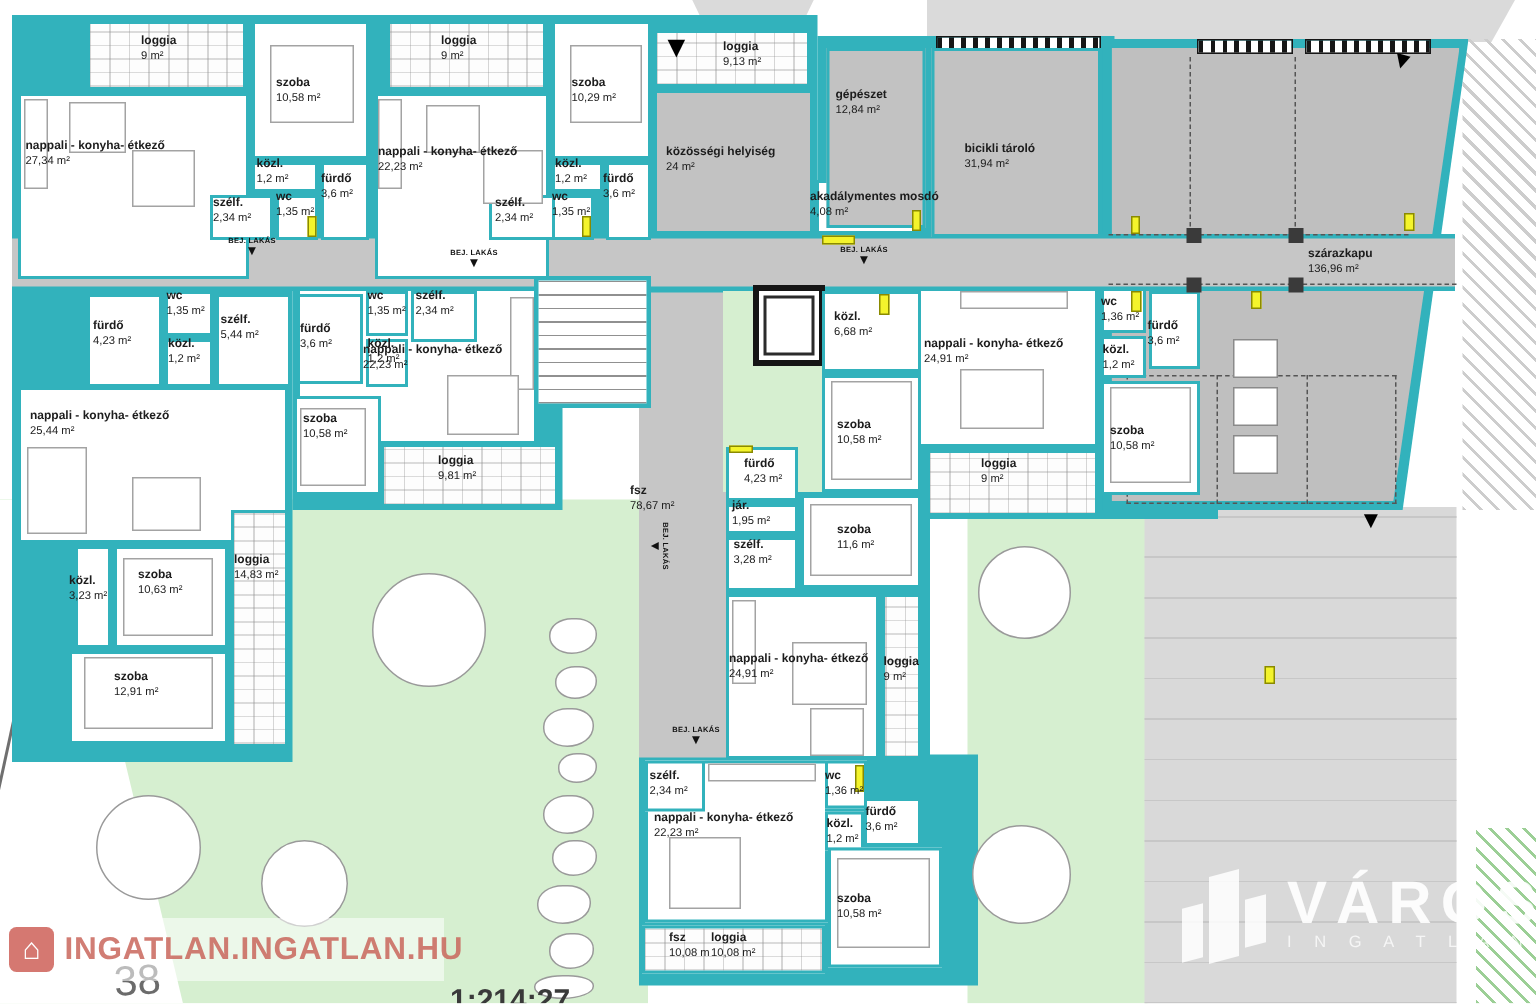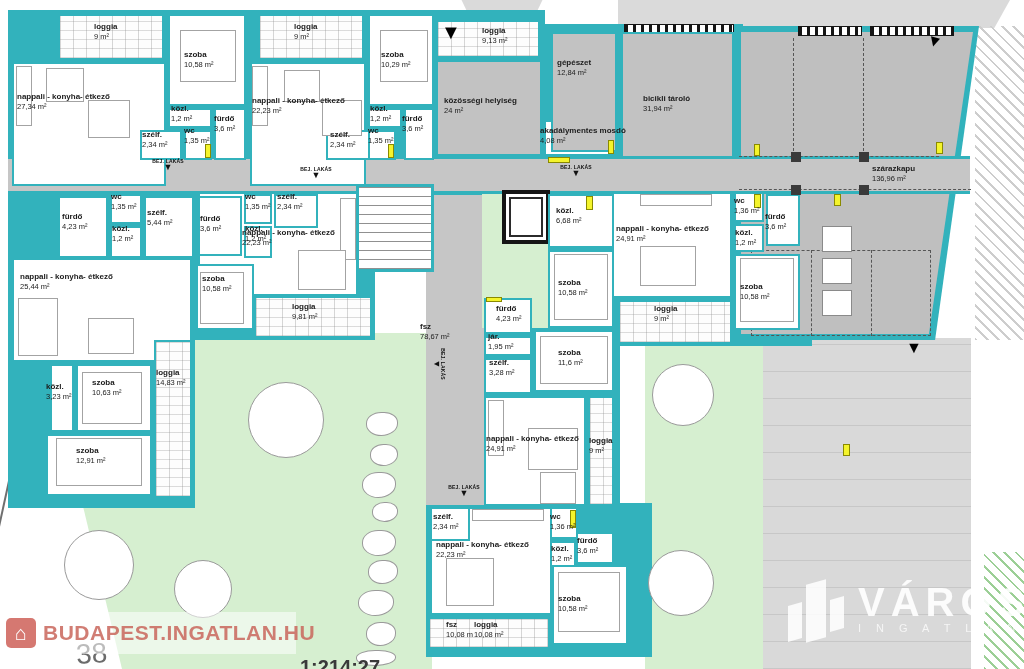--- a/index.html
+++ b/index.html
@@ -467,21 +467,21 @@
         <span class="txt">BEJ. LAKÁS</span>
         <span class="tri">▼</span>
       </div>
       <div class="arrow" style="left: 441px; top: 22px; width: 24px; height: 24px; font-size: 20px;">▼</div>
       <div class="arrow" style="left: 926px; top: 34px; width: 20px; height: 20px; transform: rotate(15deg); font-size: 16px;">▼</div>
       <div class="arrow" style="left: 906px; top: 340px; width: 20px; height: 20px; font-size: 16px;">▼</div>
     </div>
 
   <div class="wm-ingatlan">
     <span class="icon">⌂</span>
-    <span class="txt">BUDAPEST.INGATLAN.HU</span>
+    <span class="txt">INGATLAN.INGATLAN.HU</span>
   </div>
 
   <div class="house-number">38</div>
   <div class="scale-text">1:214:27</div>
 
   <div class="wm-varos">
     <span class="logo">
       <div style="left:0;top:22px;width:14px;height:36px;transform:skewY(-15deg);"></div>
       <div style="left:18px;top:0;width:20px;height:58px;transform:skewY(-15deg);"></div>
       <div style="left:42px;top:16px;width:14px;height:32px;transform:skewY(-15deg);"></div>

